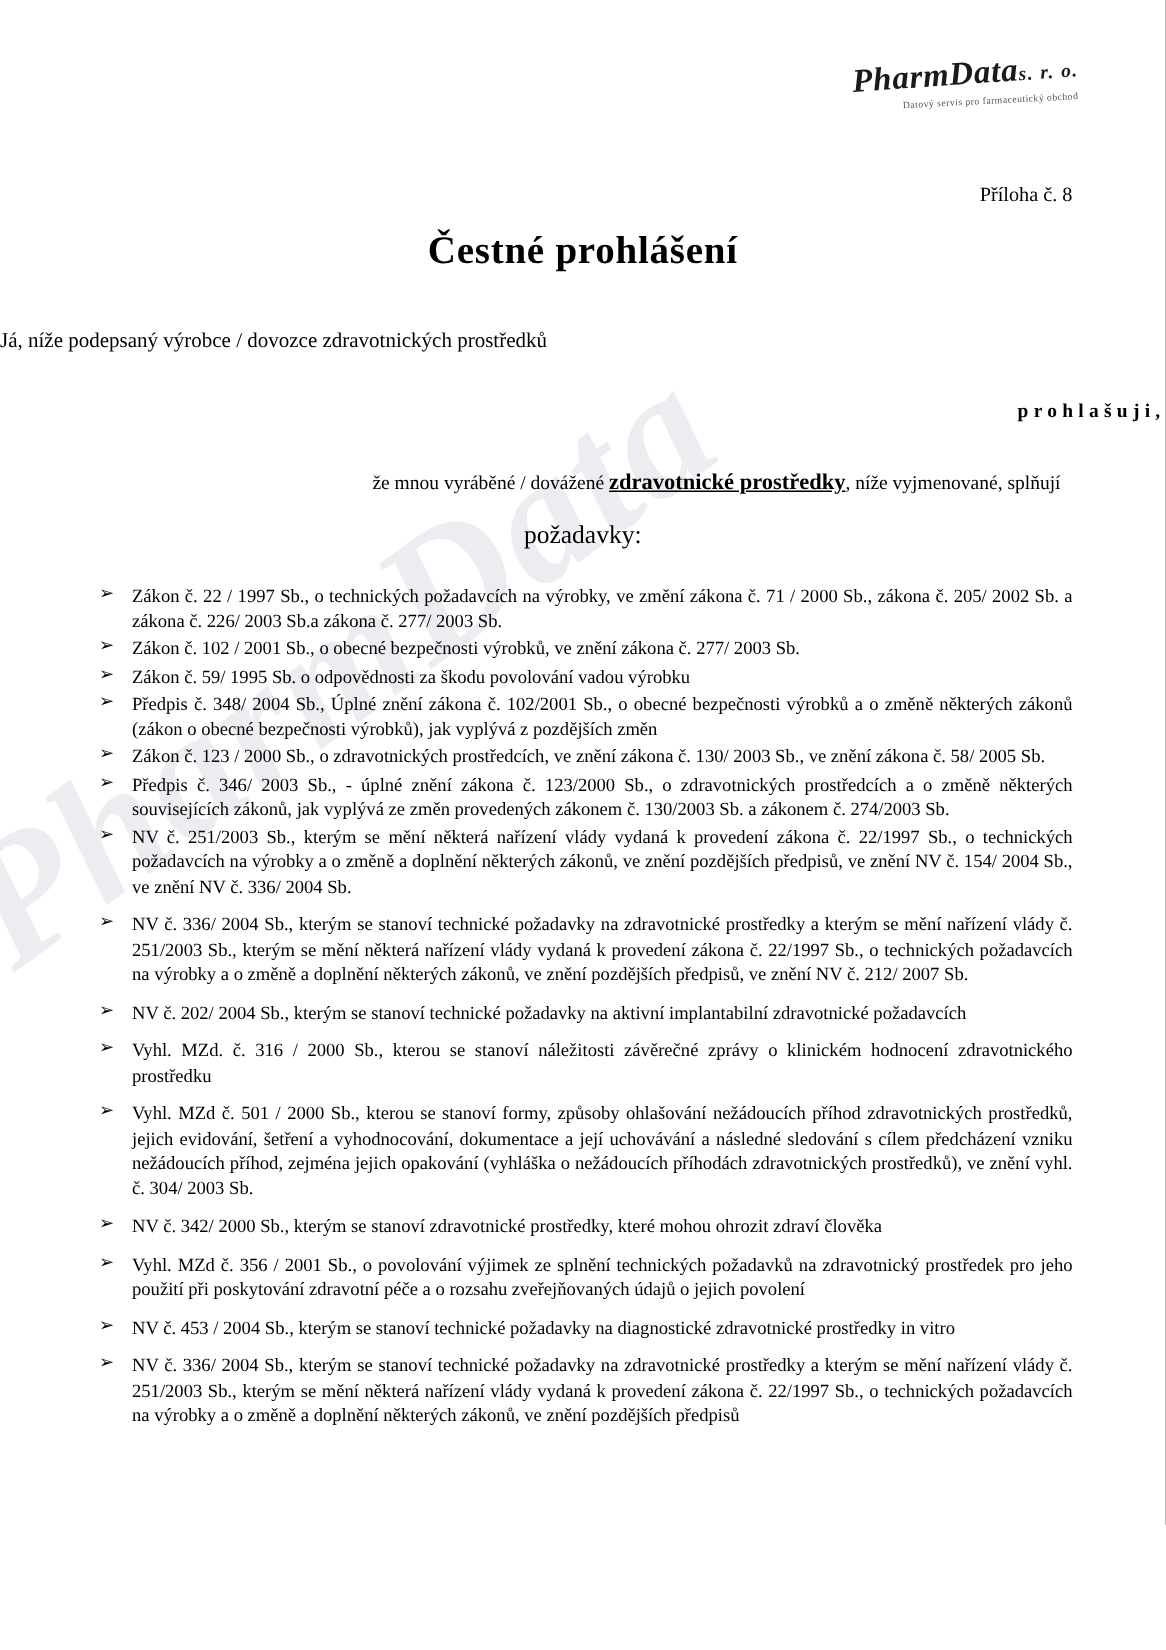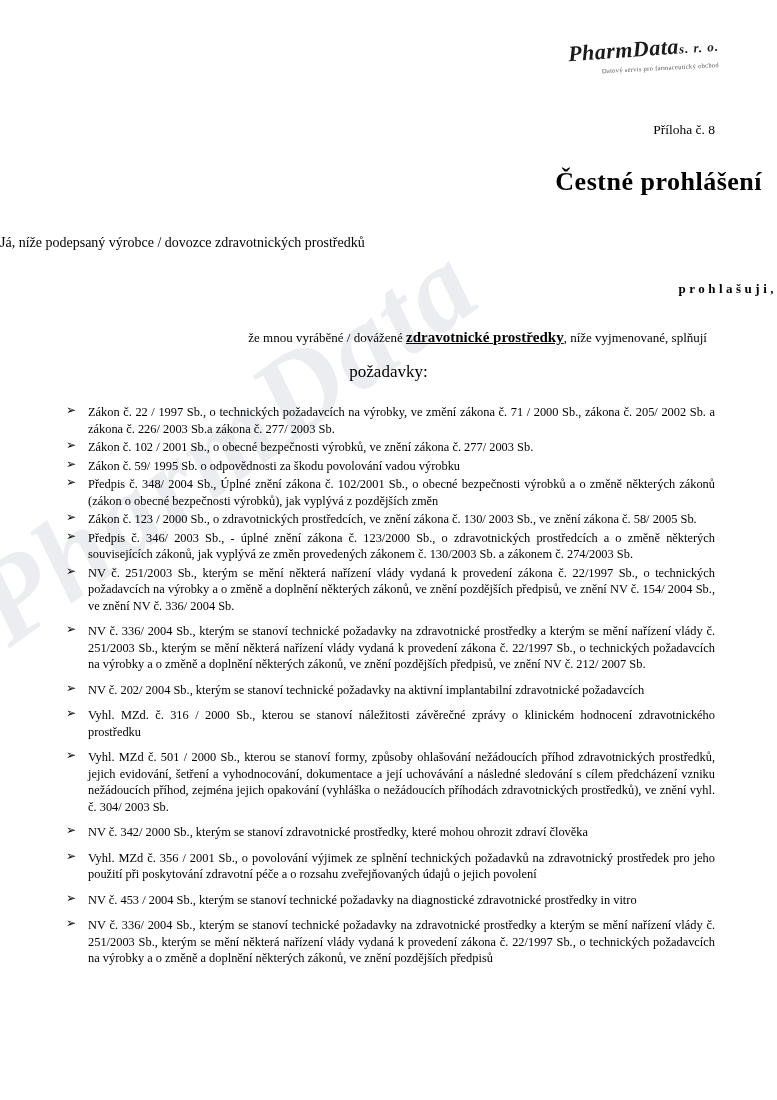--- a/index.html
+++ b/index.html
@@ -76,24 +76,24 @@
     display: block;
   }
   .appendix {
     position: absolute;
     right: 62px;
     top: 122px;
     font-size: 13.5px;
     z-index: 3;
   }
   .title {
-    text-align: right;
+    text-align: center;
     font-size: 26px;
     font-weight: bold;
-    margin: 15px;
+    margin: 0;
     padding-top: 152px;
     letter-spacing: 0.5px;
   }
   .intro {
     font-size: 14px;
     margin-top: 38px;
   }
   .declare {
     text-align: right;
     font-size: 13px;

